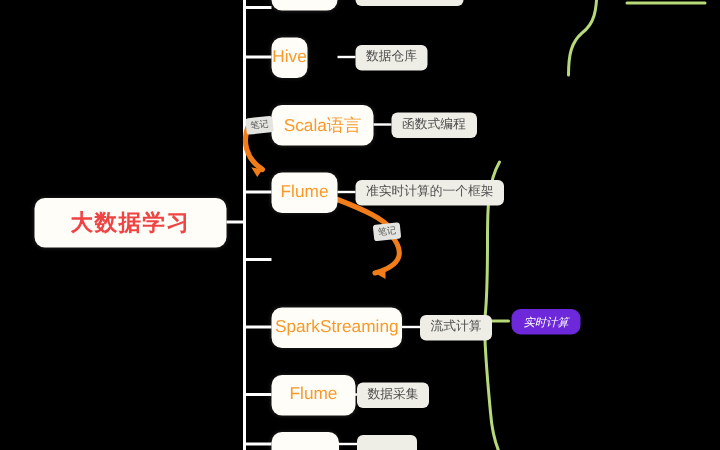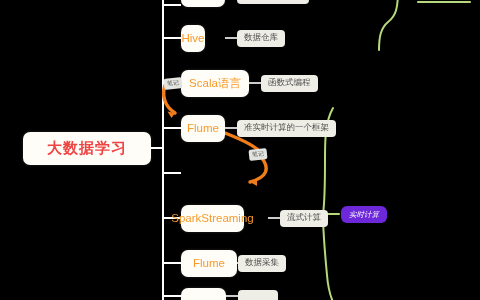--- a/index.html
+++ b/index.html
@@ -175,21 +175,21 @@
     <span>Flume</span>
   </div>
   <div class="desc" style="left:237px; top:119.5px;">
     <span>准实时计算的一个框架</span>
   </div>
 
   <div class="cliplabel" style="left:249px; top:149px;">
     <span>笔记</span>
   </div>
 
-  <div class="node topic" style="left:181px; top:204.5px; width:63px;">
+  <div class="node topic" style="left:181px; top:204.5px; width:87px;">
     <span>SparkStreaming</span>
   </div>
   <div class="desc" style="left:280px; top:209.5px;">
     <span>流式计算</span>
   </div>
 
   <div class="node topic" style="left:181px; top:249.5px; width:56px;">
     <span>Flume</span>
   </div>
   <div class="desc" style="left:238px; top:254.5px;">

